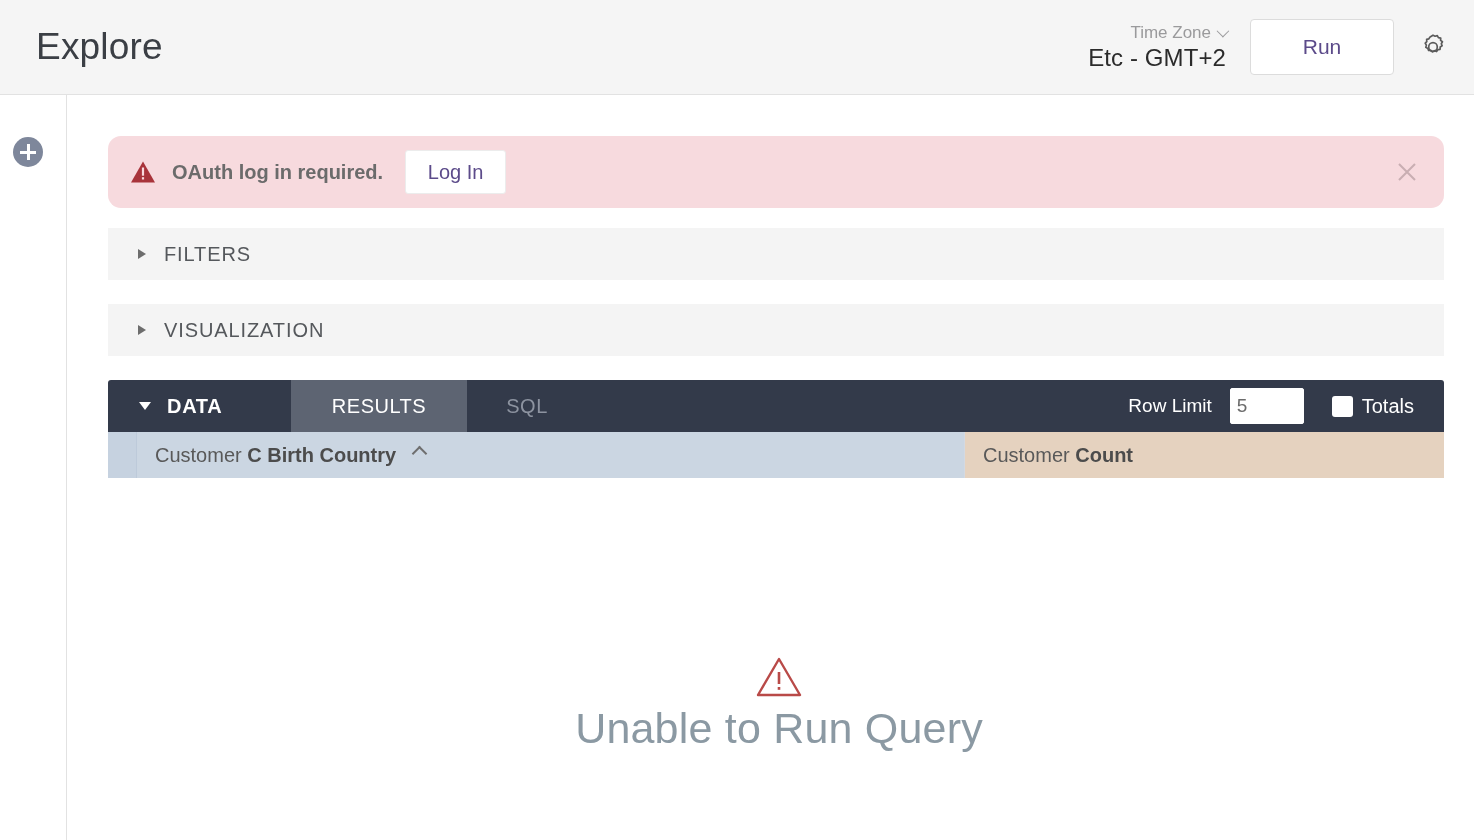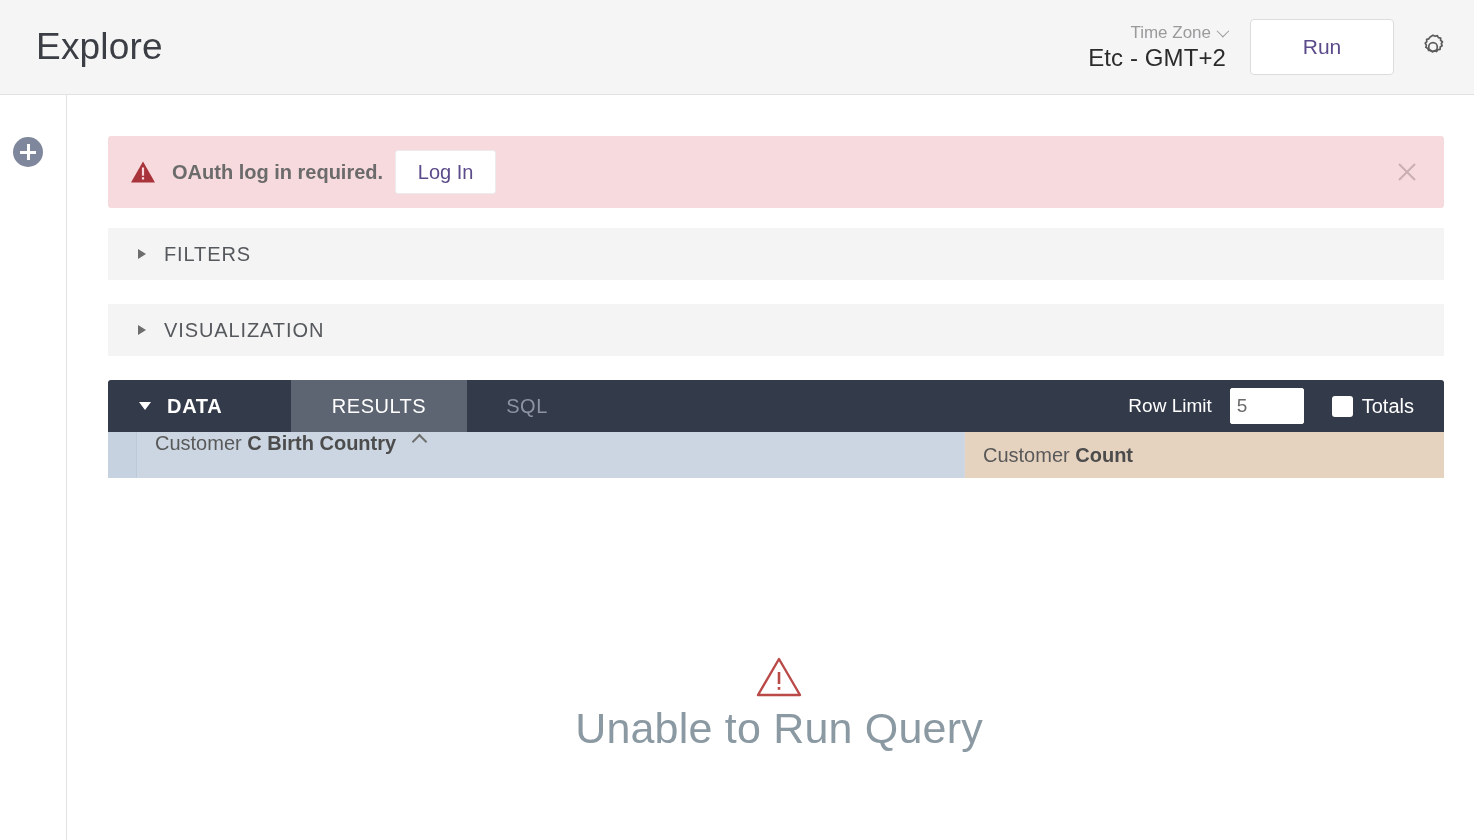--- a/index.html
+++ b/index.html
@@ -95,35 +95,35 @@
     position: absolute; left: 68px; top: 96px;
     width: 1406px; height: 744px;
     background: #ffffff;
   }
 
   
   #oauth-banner {
     position: absolute; left: 40px; top: 40px;
     width: 1336px; height: 72px;
     background: #f7dade;
-    border-radius: 3px;
+    border-radius: 13px;
     display: flex; align-items: center;
   }
   #oauth-warning-icon {
     margin-left: 22px;
     width: 26px; height: 24px;
     flex: 0 0 auto;
   }
   #oauth-message {
     margin-left: 16px;
     font-size: 20px; font-weight: bold;
     color: #6b6b6b;
   }
   #oauth-login-button {
-    margin-left: 12px;
+    margin-left: 22px;
     width: 101px; height: 44px;
     background: #ffffff;
     border: 1px solid #ececec;
     border-radius: 3px;
     color: #5c4b8a;
     font-size: 20px;
     font-family: "Liberation Sans", sans-serif;
     cursor: pointer;
   }
   #banner-close-icon {
@@ -232,21 +232,21 @@
     width: 1336px; height: 46px;
     display: flex;
   }
   #col-gutter {
     width: 28px; height: 46px;
     background: #c6d2e0;
   }
   #col-birth-country {
     width: 828px; height: 46px;
     background: #cbd6e2;
-    display: flex; 
+    display: flex; align-items: center;
     border-left: 1px solid #bdcada;
     cursor: pointer;
   }
   #col-count {
     flex: 1; height: 46px;
     background: #e5d2bf;
     display: flex; align-items: center;
     border-left: 1px solid #d3d9e2;
     cursor: pointer;
   }

